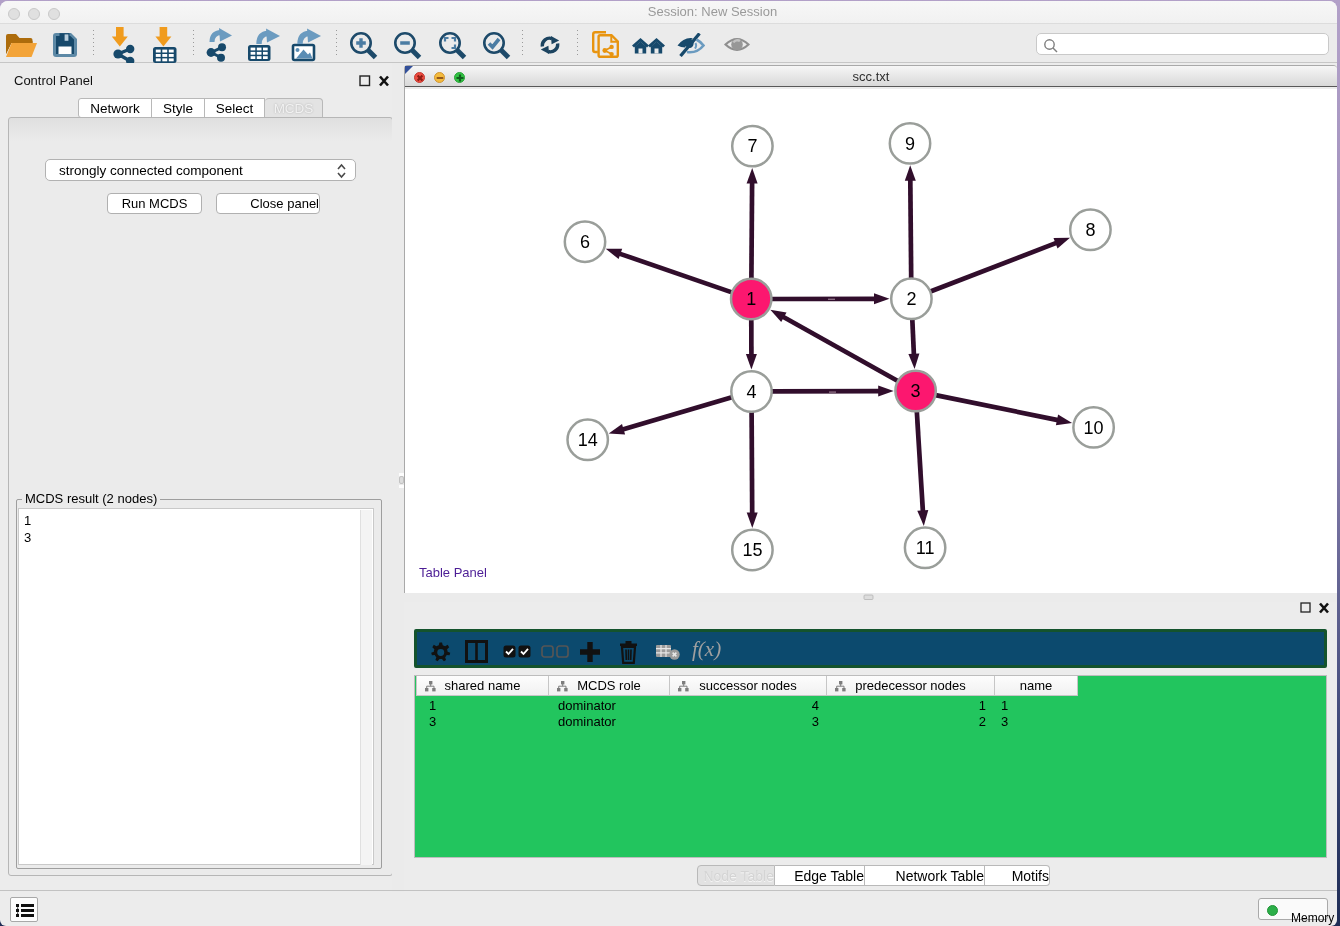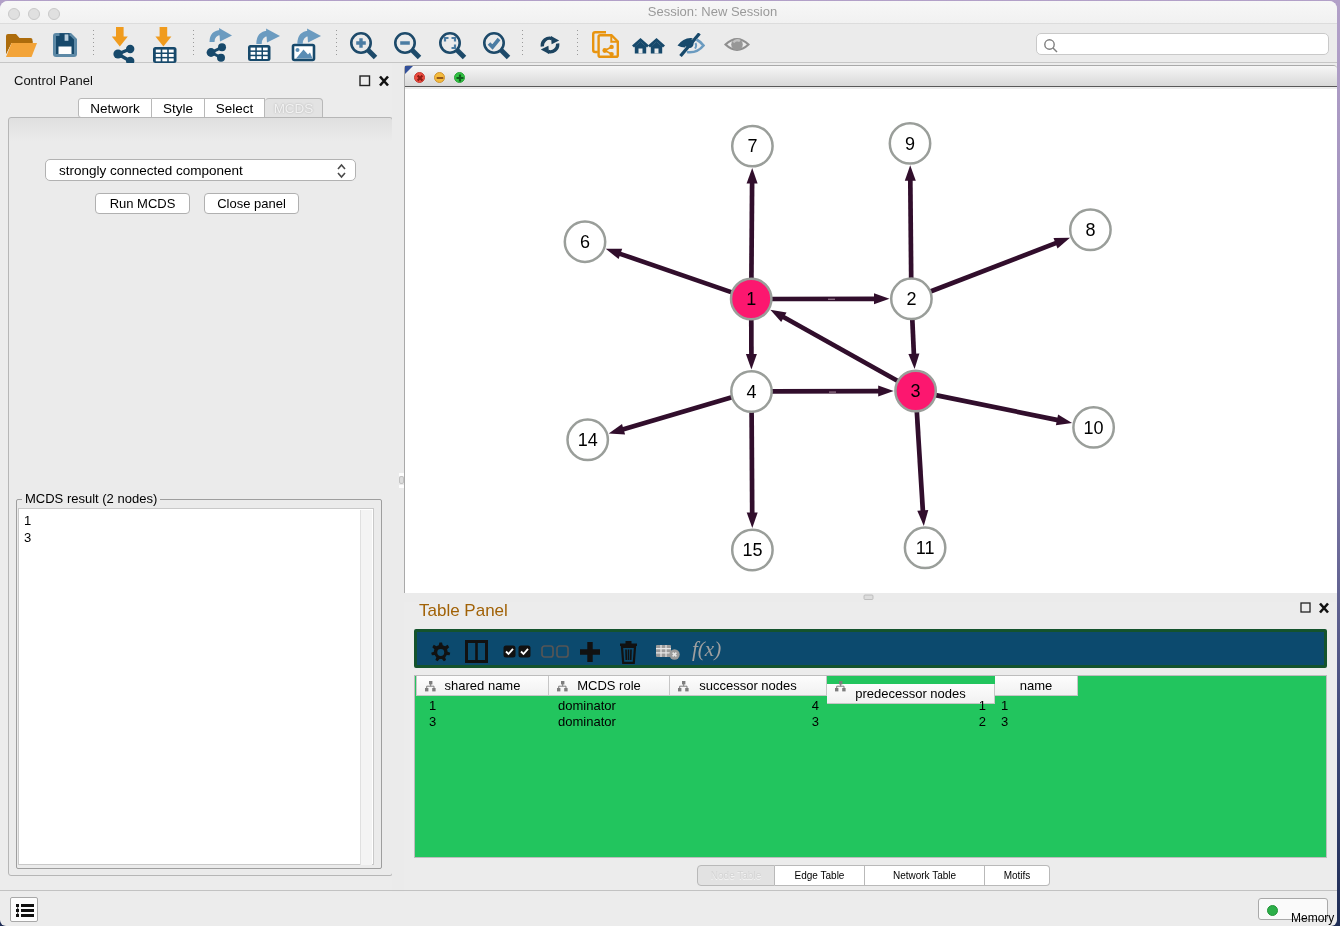--- a/index.html
+++ b/index.html
@@ -25,21 +25,21 @@
                background:#fff; border:1px solid #c9c9c9; border-radius:5px; }
   
   #cp-title { position:absolute; left:14px; top:72px; font-size:13px; color:#111; }
   
   .tab { position:absolute; top:97px; height:20px; font-size:13.5px; text-align:center;
          line-height:20px; color:#000; background:#fff; border:1px solid #b8b8b8; }
   #cp-box { position:absolute; left:8px; top:116px; width:385px; height:759px;
             border:1px solid #b6b6b6; border-radius:3px;
             background:linear-gradient(#dfdfdf, #ebebeb 24px); }
   .btn { position:absolute; background:#fff; border:1px solid #b0b0b0; border-radius:4px;
-         font-size:13px; text-align:center; color:#000; }
+         font-size:13px; text-align:center; color:#000;margin-left:12px; }
   
   #mcds-group { position:absolute; left:16px; top:498px; width:366px; height:370px;
                 border:1px solid #9e9e9e; border-radius:2px; }
   #mcds-label { position:absolute; left:22px; top:490px; background:#ebebeb; padding:0 3px;
                 font-size:13px; color:#000; }
   #mcds-text { position:absolute; left:18px; top:507px; width:356px; height:357px;
                background:#fff; border:1px solid #c9c9c9; font-size:13px; line-height:16.5px;
                padding:4px 0 0 5px; }
   #mcds-scroll { position:absolute; right:1px; top:1px; width:12px; height:355px;
                  background:#f4f4f4; border-left:1px solid #e0e0e0; }
@@ -48,32 +48,32 @@
             border-left:1px solid #a9a9a9; border-top:1px solid #a9a9a9; border-radius:4px 4px 0 0; }
   #nettitle { position:absolute; left:0; top:0; width:932px; height:21px;
               background:linear-gradient(#f6f6f6,#d8d8d8); border-bottom:1px solid #585858;
               border-radius:4px 4px 0 0; }
   #netcanvas { position:absolute; left:0; top:23px; width:932px; height:506px; background:#fff; }
   .tl { position:absolute; top:6px; width:11px; height:11px; border-radius:50%; }
   
   #vsplit { position:absolute; left:392px; top:62px; width:12px; height:829px; background:#ebebeb; }
   #hsplit { position:absolute; left:404px; top:592px; width:933px; height:9px; background:#ebebeb; }
   
-  #tp-title { position:absolute; left:419px; top:600px; font-size:17px; color:#a16207; }
+  #tp-title { position:absolute; left:419px; top:564px; font-size:13px; color:#4c1d95; }
   #tp-toolbar { position:absolute; left:414px; top:628px; width:913px; height:39px;
                 background:#0c4a6e; border:3px solid #14532d; border-radius:2px; }
   #tp-table { position:absolute; left:414px; top:674px; width:913px; height:183px;
               background:#22c55e; border:1px solid #bdbdbd; }
   .th { position:absolute; top:0; height:20px; background:linear-gradient(#fdfdfd,#f1f1f1);
         border-right:1px solid #c6c6c6; border-bottom:1px solid #c6c6c6; font-size:13px;
         text-align:center; line-height:20px; }
   .td { position:absolute; font-size:13px; height:16px; line-height:16px; }
   .hicon { position:absolute; top:5px; }
   .btab { position:absolute; top:864px; height:21px; background:#fff; border:1px solid #b9b9b9;
-          font-size:10px; text-align:center; line-height:20px; }
+          font-size:14px; text-align:right; line-height:20px; }
   
   #statusline { position:absolute; left:0; top:889px; width:1337px; height:1px; background:#c2c2c2; }
   #listbtn { position:absolute; left:10px; top:896px; width:28px; height:25px; background:#fdfdfd;
              border:1px solid #a8a8a8; border-radius:2px; }
   #membtn { position:absolute; left:1258px; top:897px; width:70px; height:22px; background:#fafafa;
             border:1px solid #a9a9a9; border-radius:3px; font-size:12px; line-height:20px;
             text-align:center; }
 </style>
 </head>
 <body>
@@ -248,21 +248,21 @@
   <div class="tab" style="left:265px; width:58px; border-left:none; background:#e3e3e3; color:#f2f2f2; border-radius:4px 4px 0 0; text-shadow:0 0 2px #aaaaaa;">MCDS</div>
   <div id="cp-box">
     <div style="position:absolute;left:36px;top:41px;width:311px;height:22px;background:#fff;border:1px solid #b2b2b2;border-radius:5px;">
       <div style="position:absolute;left:13px;top:3px;font-size:13.5px;">strongly connected component</div>
       <svg style="position:absolute;right:8px;top:3px" width="11" height="16">
           <path d="M2,6 L5.5,2 L9,6" fill="none" stroke="#4a4a4a" stroke-width="1.6"></path>
           <path d="M2,10 L5.5,14 L9,10" fill="none" stroke="#4a4a4a" stroke-width="1.6"></path>
         </svg>
     </div>
     <div class="btn" style="left:86px;top:75px;width:95px;height:21px;line-height:20px;">Run MCDS</div>
-    <div class="btn" style="left:195px;top:75px;width:95px;height:21px;line-height:20px;">Close panel</div>
+    <div class="btn" style="left:195px;top:75px;width:104px;height:21px;line-height:20px;text-align:right;">Close panel</div>
   </div>
   <div id="mcds-group"></div>
   <div id="mcds-text">1<br>3<div id="mcds-scroll"></div></div>
   <div id="mcds-label">MCDS result (2 nodes)</div>
   <div id="vsplit"></div>
   <div id="netwin">
     <div id="nettitle">
       <svg style="position:absolute;left:0;top:0" width="8" height="8">
           <path d="M0,0 L8,0 L0,8 z" fill="#33509a"></path>
         </svg>
@@ -274,20 +274,21 @@
       <div class="tl" style="left:29px; background:#f5bb3c; border:1px solid #cf9432;">
           <svg width="10" height="10" style="position:absolute;left:0;top:0">
             <path d="M1.7,5 L8.3,5" stroke="#94591b" stroke-width="2.2"></path>
           </svg>
         </div>
       <div class="tl" style="left:49px; background:#31c243; border:1px solid #27a337;">
           <svg width="10" height="10" style="position:absolute;left:0;top:0">
             <path d="M5,1.5 L5,8.5 M1.5,5 L8.5,5" stroke="#115f1d" stroke-width="2.2"></path>
           </svg>
         </div>
+      <div style="position:absolute;left:0;top:3px;width:932px;text-align:center;font-size:13px;color:#2e2e2e;">scc.txt</div>
     </div>
     <div id="netcanvas">
 <svg width="932" height="505" style="position:absolute;left:0;top:0;">
 <line x1="346.4" y1="189.6" x2="347.1" y2="93.5" stroke="#310e2c" stroke-width="4.7"></line>
 <polygon points="347.2,79.0 352.6,94.5 341.6,94.5" fill="#310e2c"></polygon>
 <line x1="326.9" y1="203.4" x2="214.4" y2="164.6" stroke="#310e2c" stroke-width="4.7"></line>
 <polygon points="200.7,159.8 217.2,159.7 213.6,170.1" fill="#310e2c"></polygon>
 <line x1="366.6" y1="210.0" x2="470.0" y2="209.8" stroke="#310e2c" stroke-width="4.7"></line>
 <polygon points="484.5,209.8 469.0,215.3 469.0,204.3" fill="#310e2c"></polygon>
 <line x1="346.3" y1="230.4" x2="346.4" y2="266.1" stroke="#310e2c" stroke-width="4.7"></line>
@@ -378,21 +379,21 @@
       <circle cx="18.5" cy="9.5" r="5.2"></circle>
         </g>
       <path d="M16.6,7.6 L20.4,11.4 M20.4,7.6 L16.6,11.4" stroke="#e7e7e7" stroke-width="1.5"></path>
     </svg>
     <div style="position:absolute;left:275px;top:5px;font-family:'Liberation Serif',serif;font-style:italic;font-size:21px;color:#a0a0a0;">f(x)</div>
   </div>
   <div id="tp-table">
     <div class="th" style="left:1px; width:133px; border-left:1px solid #c6c6c6;">shared name</div>
     <div class="th" style="left:134px; width:121px;">MCDS role</div>
     <div class="th" style="left:255px; width:157px;">successor nodes</div>
-    <div class="th" style="left:412px; width:168px;margin-top:8px;">predecessor nodes</div>
+    <div class="th" style="left:412px; width:168px;">predecessor nodes</div>
     <div class="th" style="left:580px; width:83px;">name</div>
     <div class="td" style="left:14px; top:22px;">1</div>
     <div class="td" style="left:143px; top:22px;">dominator</div>
     <div class="td" style="left:255px; top:22px; width:149px; text-align:right;">4</div>
     <div class="td" style="left:412px; top:22px; width:159px; text-align:right;">1</div>
     <div class="td" style="left:586px; top:22px;">1</div>
     <div class="td" style="left:14px; top:38px;">3</div>
     <div class="td" style="left:143px; top:38px;">dominator</div>
     <div class="td" style="left:255px; top:38px; width:149px; text-align:right;">3</div>
     <div class="td" style="left:412px; top:38px; width:159px; text-align:right;">2</div>

